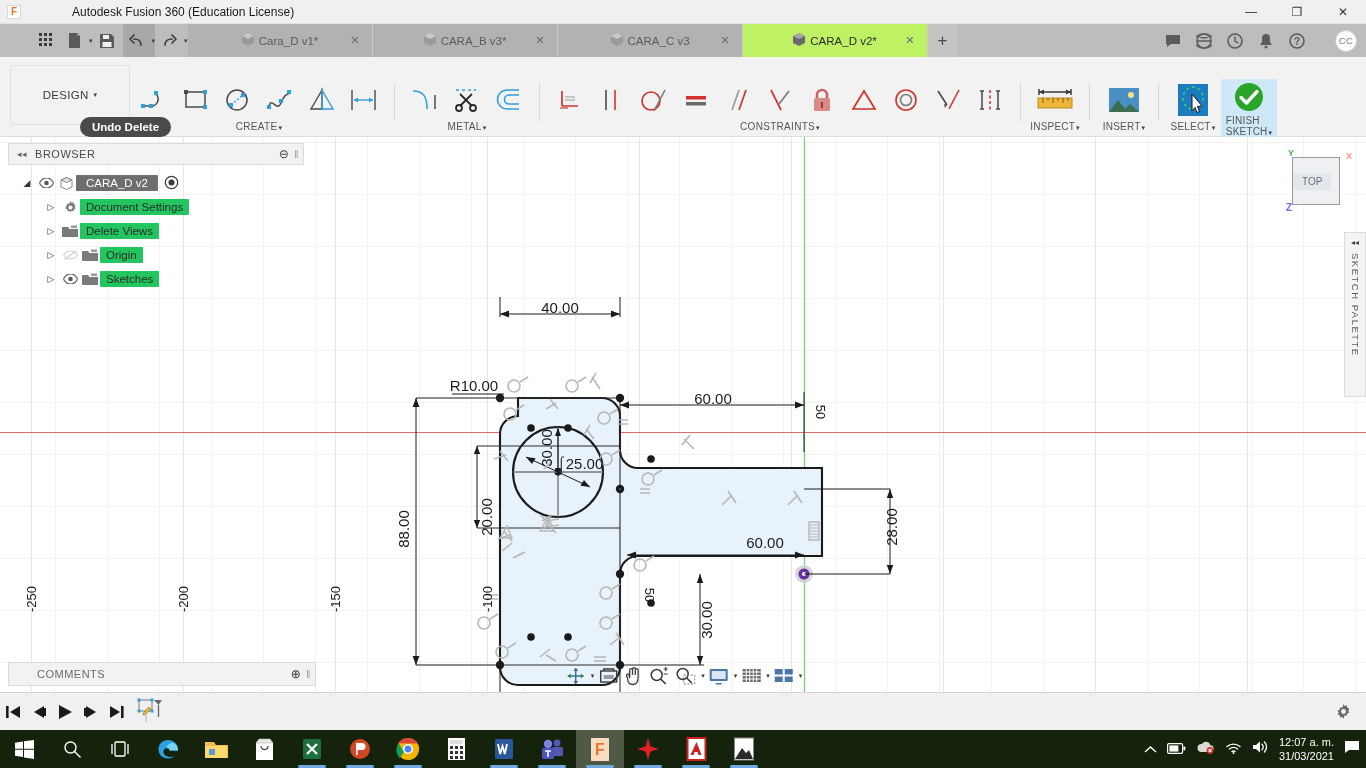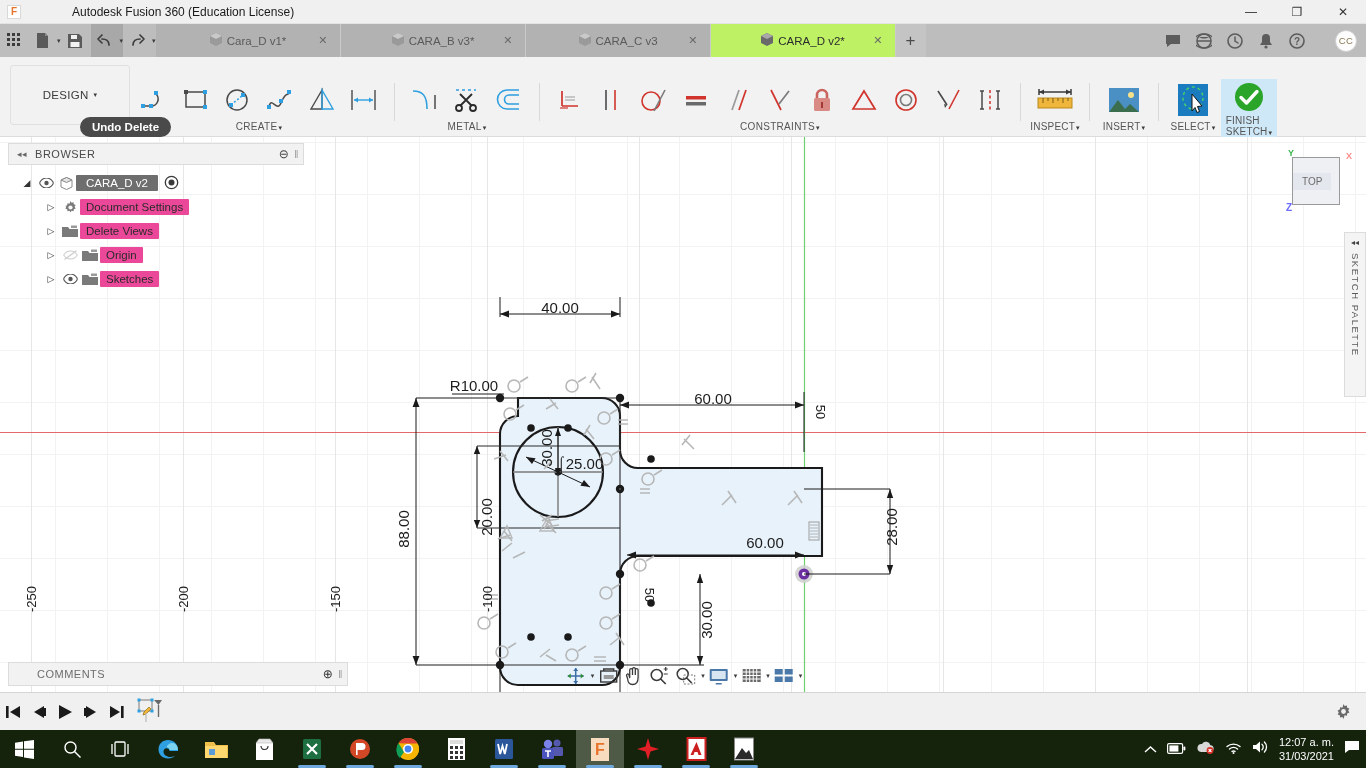--- a/index.html
+++ b/index.html
@@ -19,21 +19,21 @@
     width:14px;height:14px;margin-left:7px;margin-right:7px;background:#fff;
     border:1px solid #d9d9d9;display:flex;align-items:center;justify-content:center;
     font-size:10px;font-weight:bold;color:#e8742c;line-height:1;
   }
   .tb-title{ font-size:12px; color:#1a1a1a;margin-left:44px; }
   .tb-ctl{ position:absolute; right:0; top:0; height:24px; display:flex; }
   .tb-btn{ width:46px;height:24px;display:flex;align-items:center;justify-content:center;
     font-size:12px;color:#333; }
 
   
-  .appbar{ height:33px; background:#bdbdbd; display:flex; align-items:stretch; }
+  .appbar{ height:33px; background:#bdbdbd; display:flex; align-items:stretch;padding-left:32px; }
   .appbar-left{ display:flex; align-items:center; background:#bdbdbd; }
   .qa-btn{ width:28px;height:33px; display:flex;align-items:center;justify-content:center; color:#3c3c3c; }
   .qa-btn.sep{ margin-right:2px; }
   .qa-grp{ display:flex;align-items:center; height:33px; }
   .qa-grp.hl{ background:#a8a8a8; }
   .caret{ font-size:7px; color:#3c3c3c; margin-left:1px; }
 
   .tabs{ display:flex; align-items:flex-end; height:33px; flex:1; }
   .tab{
     width:185px; height:33px; display:flex; align-items:center;
@@ -102,25 +102,25 @@
     height:22px; background:#f2f2f2; border:1px solid #dcdcdc; display:flex;
     align-items:center; font-size:11px; color:#4a4a4a; letter-spacing:.5px;
   }
   .bhdr .chev{ margin:0 8px; font-size:9px; color:#666; }
   .bhdr .rgt{ margin-left:auto; display:flex; align-items:center; padding-right:4px; gap:5px;}
   .btree{ padding-top:6px; font-size:11.5px; color:#2b2b2b; }
   .brow{ height:24px; display:flex; align-items:center; }
   .btri{ width:18px;text-align:center;font-size:9px;color:#333; }
   .beye{ width:20px;display:flex;align-items:center;justify-content:center; }
   .bico{ width:20px;display:flex;align-items:center;justify-content:center; }
-  .blabel{ padding:2px 6px; background:#ec4899; border-radius:1px; }
+  .blabel{ padding:2px 6px; background:#22c55e; border-radius:1px; }
   .brow.root .blabel{ background:#6e6e6e; color:#fff; padding:2px 10px;}
 
   .comments{
-    position:absolute; left:8px; bottom:6px; width:340px; height:24px;
+    position:absolute; left:8px; bottom:6px; width:308px; height:24px;
     background:#f2f2f2; border:1px solid #dcdcdc; display:flex; align-items:center;
     font-size:11px; color:#6d6d6d; letter-spacing:.5px; z-index:10;gap:8px;
   }
   .comments .lbl{ margin-left:28px; }
   .comments .rgt{ margin-left:auto; display:flex; align-items:center; padding-right:4px; gap:5px; }
 
   
   .viewcube{ position:absolute; right:22px; top:16px; width:56px;height:56px; z-index:12;}
   .vc-box{ width:48px;height:48px;border:1px solid #9a9a9a;background:#eef0f3;
            display:flex;align-items:center;justify-content:flex-start;font-size:10px;color:#6a6a6a;

